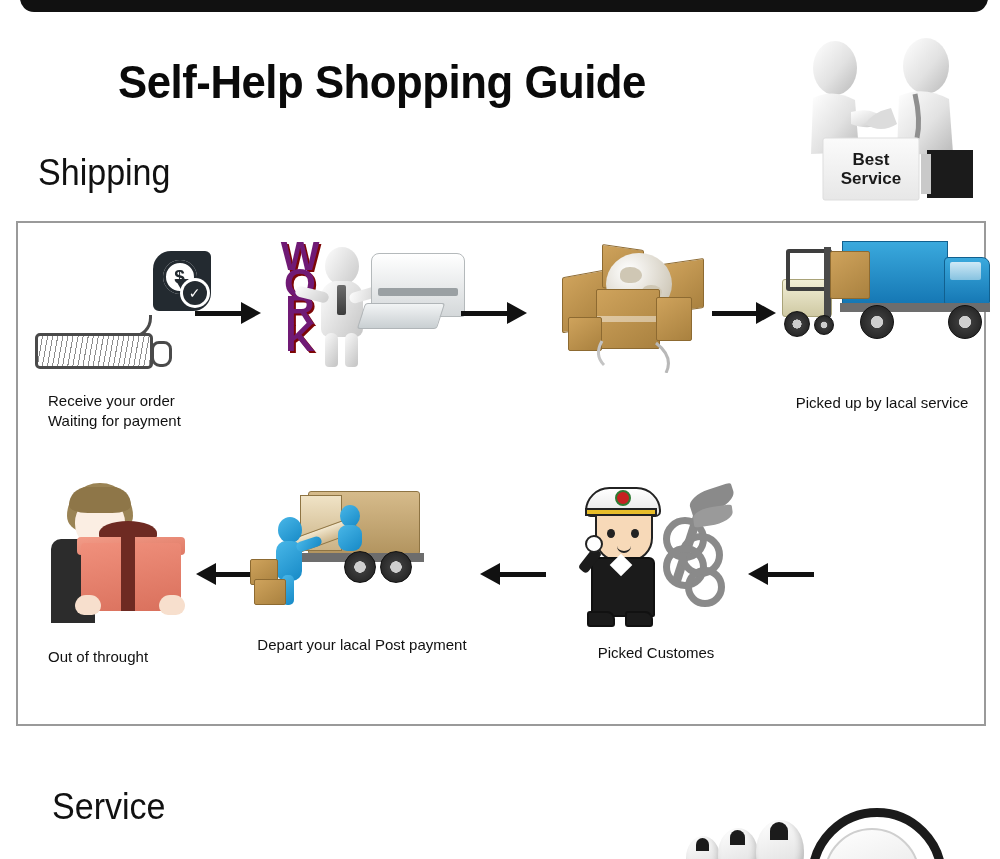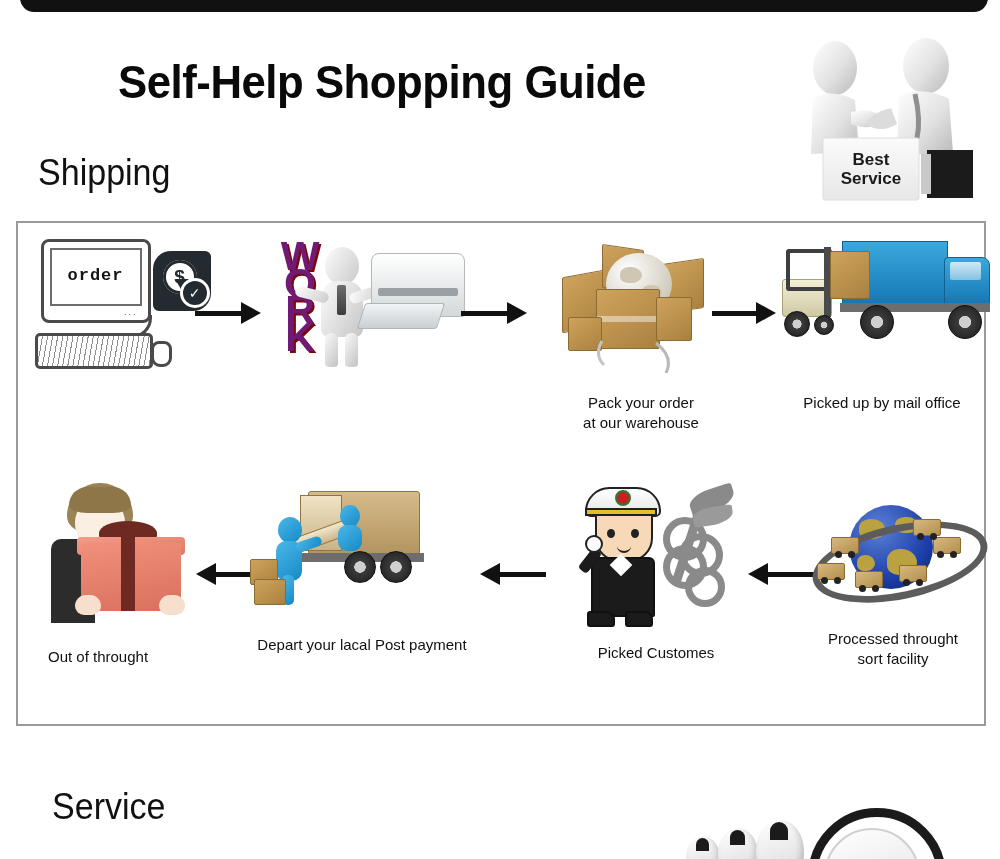--- a/index.html
+++ b/index.html
@@ -591,35 +591,31 @@
       <text x="76" y="152" font-family="Liberation Sans, sans-serif" font-size="17" font-weight="bold" fill="#1a1a1a" text-anchor="middle">Service</text>
       <rect x="132" y="118" width="46" height="48" fill="#1b1b1b"></rect>
       <rect x="126" y="122" width="10" height="40" fill="#c9c9c9"></rect>
     </svg>
   </div>
 
   <div id="flow-frame">
 
     <div class="flow-step" style="left:12px; top:14px; width:190px;">
       <div class="step-art" style="width:185px; height:132px;">
-        <div class="monitor">
-          <div class="monitor-inner">
-            <div class="monitor-text">order</div>
-          </div>
-          <div class="monitor-dots">...</div>
-        </div>
         <div class="kb-cord"></div>
         <div class="keyboard"></div>
         <div class="mouse"></div>
         <div class="pay-badge">
           <div class="pay-circle">$</div>
           <div class="pay-arrow"></div>
           <div class="pay-check">✓</div>
         </div>
       </div>
+      <div class="step-caption cap-left" style="margin-top:22px; padding-left:18px;">Receive your order
+Waiting for payment</div>
     </div>
 
     <div class="arrow arrow-right" style="left:177px; top:77px; width:66px;">
       <div class="shaft"></div>
         <div class="head"></div>
     </div>
 
     <div class="flow-step" style="left:250px; top:10px; width:210px;">
       <div class="step-art" style="width:200px; height:138px;">
         <div class="work-word">W
@@ -657,22 +653,20 @@
         <div class="bx" style="left:52px; top:58px; width:62px; height:58px;">
           <div class="bx-tape"></div>
         </div>
         <div class="bx" style="left:24px; top:86px; width:32px; height:32px;"></div>
         <div class="bx" style="left:112px; top:66px; width:34px; height:42px;"></div>
         <svg width="195" height="142" style="position:absolute;left:0;top:0;">
           <path d="M112 112 q18 14 10 30" stroke="#b8b8b8" stroke-width="3" fill="none"></path>
           <path d="M58 110 q-8 14 2 24" stroke="#c4c4c4" stroke-width="3" fill="none"></path>
         </svg>
       </div>
-      <div class="step-caption" style="margin-top:20px;">Pack your order
-at our warehouse</div>
     </div>
 
     <div class="arrow arrow-right" style="left:694px; top:77px; width:64px;">
       <div class="shaft"></div>
         <div class="head"></div>
     </div>
 
     <div class="flow-step" style="left:756px; top:8px; width:216px;">
       <div class="step-art" style="width:226px; height:140px;">
         <div class="blue-truck-body"></div>
@@ -682,21 +676,21 @@
         <div class="wheel" style="left:86px; top:74px; width:32px; height:32px;"></div>
         <div class="wheel" style="left:174px; top:74px; width:32px; height:32px;"></div>
         <div class="forklift-body"></div>
         <div class="forklift-cage"></div>
         <div class="forklift-mast"></div>
         <div class="forklift-fork"></div>
         <div class="wheel" style="left:10px; top:80px; width:24px; height:24px;"></div>
         <div class="wheel" style="left:40px; top:84px; width:18px; height:18px;"></div>
         <div class="bx" style="left:56px; top:20px; width:38px; height:46px;"></div>
       </div>
-      <div class="step-caption" style="margin-top:22px;">Picked up by mail office</div>
+      <div class="step-caption" style="margin-top:22px;">Picked up by lacal service</div>
     </div>
 
     <div class="flow-step" style="left:8px; top:254px; width:190px;">
       <div class="step-art" style="width:168px; height:150px;">
         <div class="hair"></div>
         <div class="head-face"></div>
         <div class="hair-fringe"></div>
         <div class="torso-dark"></div>
         <div class="gift-bow"></div>
         <div class="gift-lid"></div>
@@ -764,39 +758,20 @@
         <div class="officer-boot officer-boot-r"></div>
       </div>
       <div class="step-caption" style="margin-top:16px;">Picked Customes</div>
     </div>
 
     <div class="arrow arrow-left" style="left:730px; top:338px; width:66px;">
       <div class="shaft"></div>
         <div class="head"></div>
     </div>
 
-    <div class="flow-step" style="left:780px; top:272px; width:190px;">
-      <div class="step-art" style="width:180px; height:124px;">
-        <div class="globe globe-blue" style="left:46px; top:10px; width:84px; height:84px;">
-          <div class="globe-land" style="left:10px; top:14px; width:26px; height:20px;"></div>
-          <div class="globe-land" style="left:46px; top:12px; width:24px; height:16px;"></div>
-          <div class="globe-land" style="left:38px; top:44px; width:30px; height:26px;"></div>
-          <div class="globe-land" style="left:8px; top:50px; width:18px; height:16px;"></div>
-        </div>
-        <div class="orbit" style="left:8px; top:30px; width:164px; height:60px;"></div>
-        <div class="mini-truck" style="left:14px; top:68px;"></div>
-        <div class="mini-truck" style="left:52px; top:76px;"></div>
-        <div class="mini-truck" style="left:96px; top:70px;"></div>
-        <div class="mini-truck" style="left:130px; top:42px;"></div>
-        <div class="mini-truck" style="left:110px; top:24px;"></div>
-        <div class="mini-truck" style="left:28px; top:42px;"></div>
-      </div>
-      <div class="step-caption" style="margin-top:10px;">Processed throught
-sort facility</div>
-    </div>
 
   </div>
 
   <div id="service-heading">Service</div>
 
   <div id="headset">
     <div class="hs-blob" style="left:14px; top:30px; width:34px; height:44px;"></div>
     <div class="hs-notch" style="left:24px; top:32px; width:13px; height:13px;"></div>
     <div class="hs-blob" style="left:46px; top:22px; width:40px; height:52px;"></div>
     <div class="hs-notch" style="left:58px; top:24px; width:15px; height:15px;"></div>

